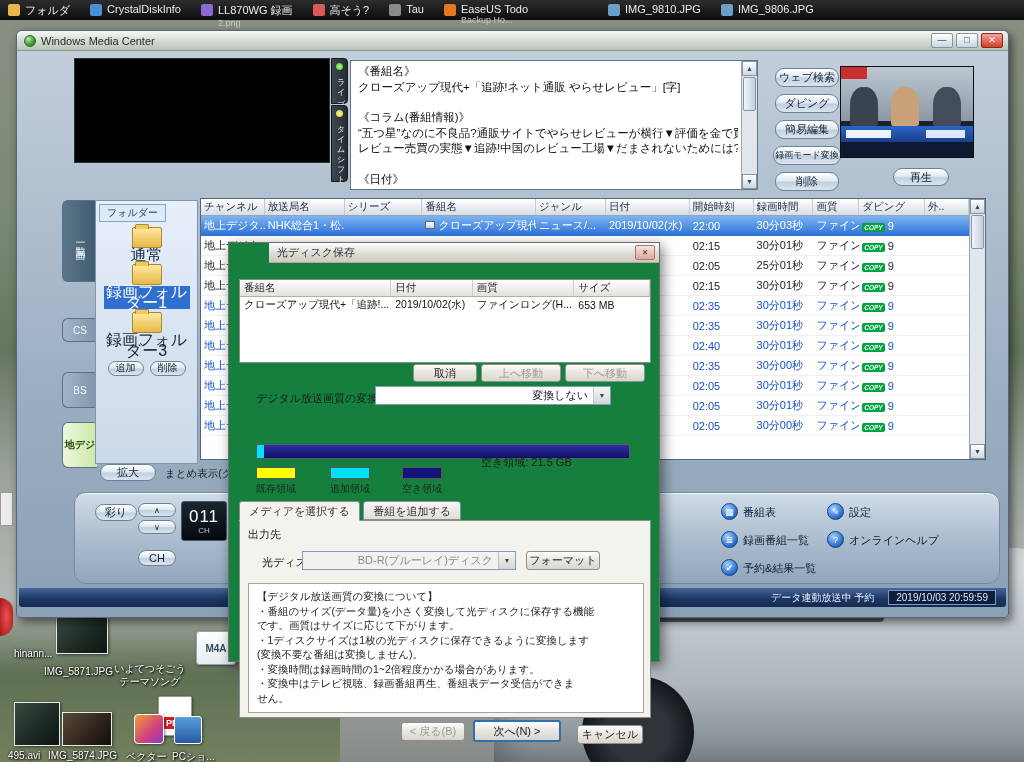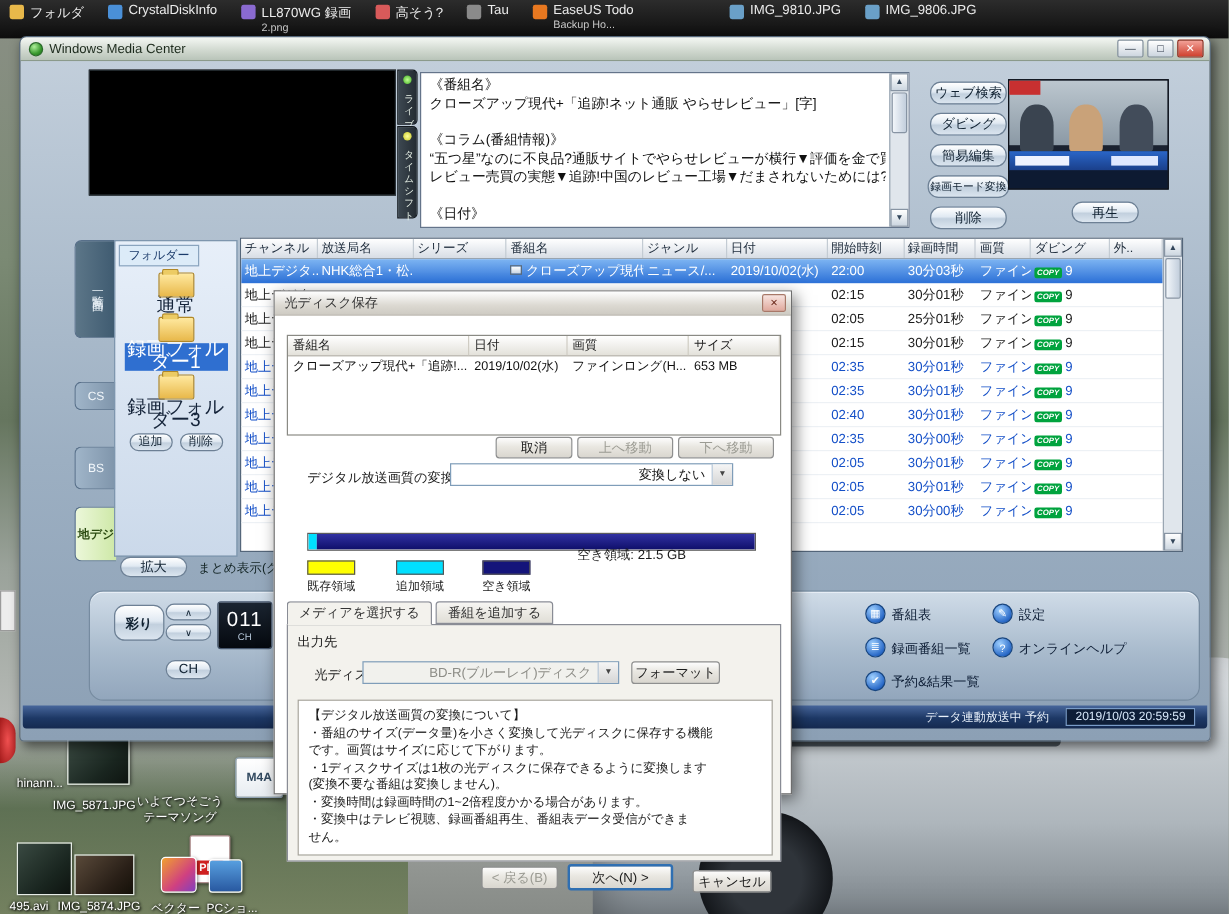--- a/index.html
+++ b/index.html
@@ -15,21 +15,21 @@
   .wp-car { position:absolute; right:-50px; bottom:-36px; width:580px; height:250px;
     border-radius:120px 60px 18px 18px / 95px 50px 16px 16px;
     background:linear-gradient(180deg,#dbdfe2,#aeb6bc 55%,#687076);
     box-shadow:inset 0 -22px 42px rgba(0,0,0,.38); }
   .wp-glass { position:absolute; right:140px; bottom:140px; width:300px; height:66px;
     border-radius:46px 30px 4px 4px; background:linear-gradient(#232930,#3c464e); opacity:.85; }
   .wp-wheel { position:absolute; right:330px; bottom:-26px; width:112px; height:112px; border-radius:50%;
     background:radial-gradient(circle at 50% 50%,#2f343a 38%,#14171b 70%); }
 
   
-  .taskbar { position:absolute; top:0; left:0; width:1024px; height:32px; z-index:5;
+  .taskbar { position:absolute; top:0; left:0; width:1024px; height:20px; z-index:5;
     background:linear-gradient(#2c2c2c,#0d0d0d); display:flex; align-items:flex-start;
     padding:3px 8px 0 8px; gap:20px; color:#ececec; font-size:11px; }
   .tb-item { display:flex; gap:5px; align-items:flex-start; cursor:pointer; }
   .tb-ico { width:12px; height:12px; border-radius:2px; margin-top:1px; flex:0 0 auto; }
   .i0{background:#e8b84a}.i1{background:#4a90d8}.i2{background:#8a6ad0}.i3{background:#d85a5a}
   .i4{background:#8a8a8a}.i5{background:#e87820}.i6{background:#6aa0c8}.i7{background:#6aa0c8}
   .tb-sub { display:block; font-size:9px; color:#c8c8c8; line-height:10px; }
 
   
   .mcwin { position:absolute; left:16px; top:30px; width:993px; height:588px; z-index:10;
@@ -142,21 +142,21 @@
   .mlabel { position:absolute; font-size:11px; color:#0c1c34; cursor:pointer; white-space:nowrap; }
 
   .statusbar { position:absolute; left:2px; right:2px; top:537px; height:19px;
     background:linear-gradient(#47669b,#1d3865 55%,#152a50); border-radius:0 0 3px 3px;
     display:flex; align-items:center; justify-content:flex-end; gap:14px; padding:0 10px;
     color:#e8f0fa; font-size:10px; }
   .st-time { border:1px solid #7a9cc8; background:#0e1e38; padding:1px 7px; color:#d9e9fb; }
 
   
   .dlg { position:absolute; left:228px; top:242px; width:432px; height:420px; z-index:50;
-    background:#ffffff; border:1px solid #6e6e6e; box-shadow:3px 4px 12px rgba(0,0,0,.5); }
+    background:#15803d; border:1px solid #6e6e6e; box-shadow:3px 4px 12px rgba(0,0,0,.5);padding-left:40px; }
   .dlg-title { height:20px; display:flex; align-items:center; padding:0 4px 0 8px; font-size:11px; color:#333;
     background:linear-gradient(#fefefe,#dcd9d2 60%,#cecbc3); border-bottom:1px solid #aeaaa0; }
   .dlg-close { margin-left:auto; width:20px; height:15px; text-align:center; line-height:14px; font-size:8px;
     background:linear-gradient(#f7e4e0,#e0a89c); border:1px solid #a87868; border-radius:2px; color:#6a281a; cursor:pointer; }
   .dlist { position:absolute; left:10px; top:36px; width:412px; height:84px; background:#fff;
     border:1px solid #8a8a84; overflow:hidden; }
   .dl-head { display:flex; height:17px; background:linear-gradient(#ffffff,#e3e1da); border-bottom:1px solid #b2afa6;
     font-size:10.5px; color:#222; }
   .dl-head span { padding:1px 4px; border-right:1px solid #cfccc3; overflow:hidden; white-space:nowrap; }
   .dl-row { display:flex; height:16px; align-items:center; font-size:10.5px; color:#111; white-space:nowrap; cursor:pointer; }
@@ -532,21 +532,21 @@
         </div>
         <div class="vscroll" style="position:static;">
           <div class="sarr">▲</div>
           <div class="sthumb"></div>
           <div class="sfill"></div>
           <div class="sarr">▼</div>
         </div>
       </div>
 
       <div class="bpanel">
-        <div class="pill" style="left:20px;top:11px;width:42px;height:30px;font-weight:bold;">彩り</div>
+        <div class="pill" style="left:20px;top:11px;width:42px;height:17px;">彩り</div>
         <div class="pill" style="left:63px;top:10px;width:38px;height:14px;font-size:8px;">∧</div>
         <div class="pill" style="left:63px;top:27px;width:38px;height:14px;font-size:8px;">∨</div>
         <div class="pill" style="left:63px;top:57px;width:38px;height:16px;">CH</div>
         <div class="chdisp">
           <div class="chnum">011</div>
           <div class="chunit">CH</div>
         </div>
         <span class="micon" style="left:646px;top:10px;">▦</span>
         <span class="mlabel" style="left:668px;top:12px;">番組表</span>
         <span class="micon" style="left:752px;top:10px;">✎</span>

